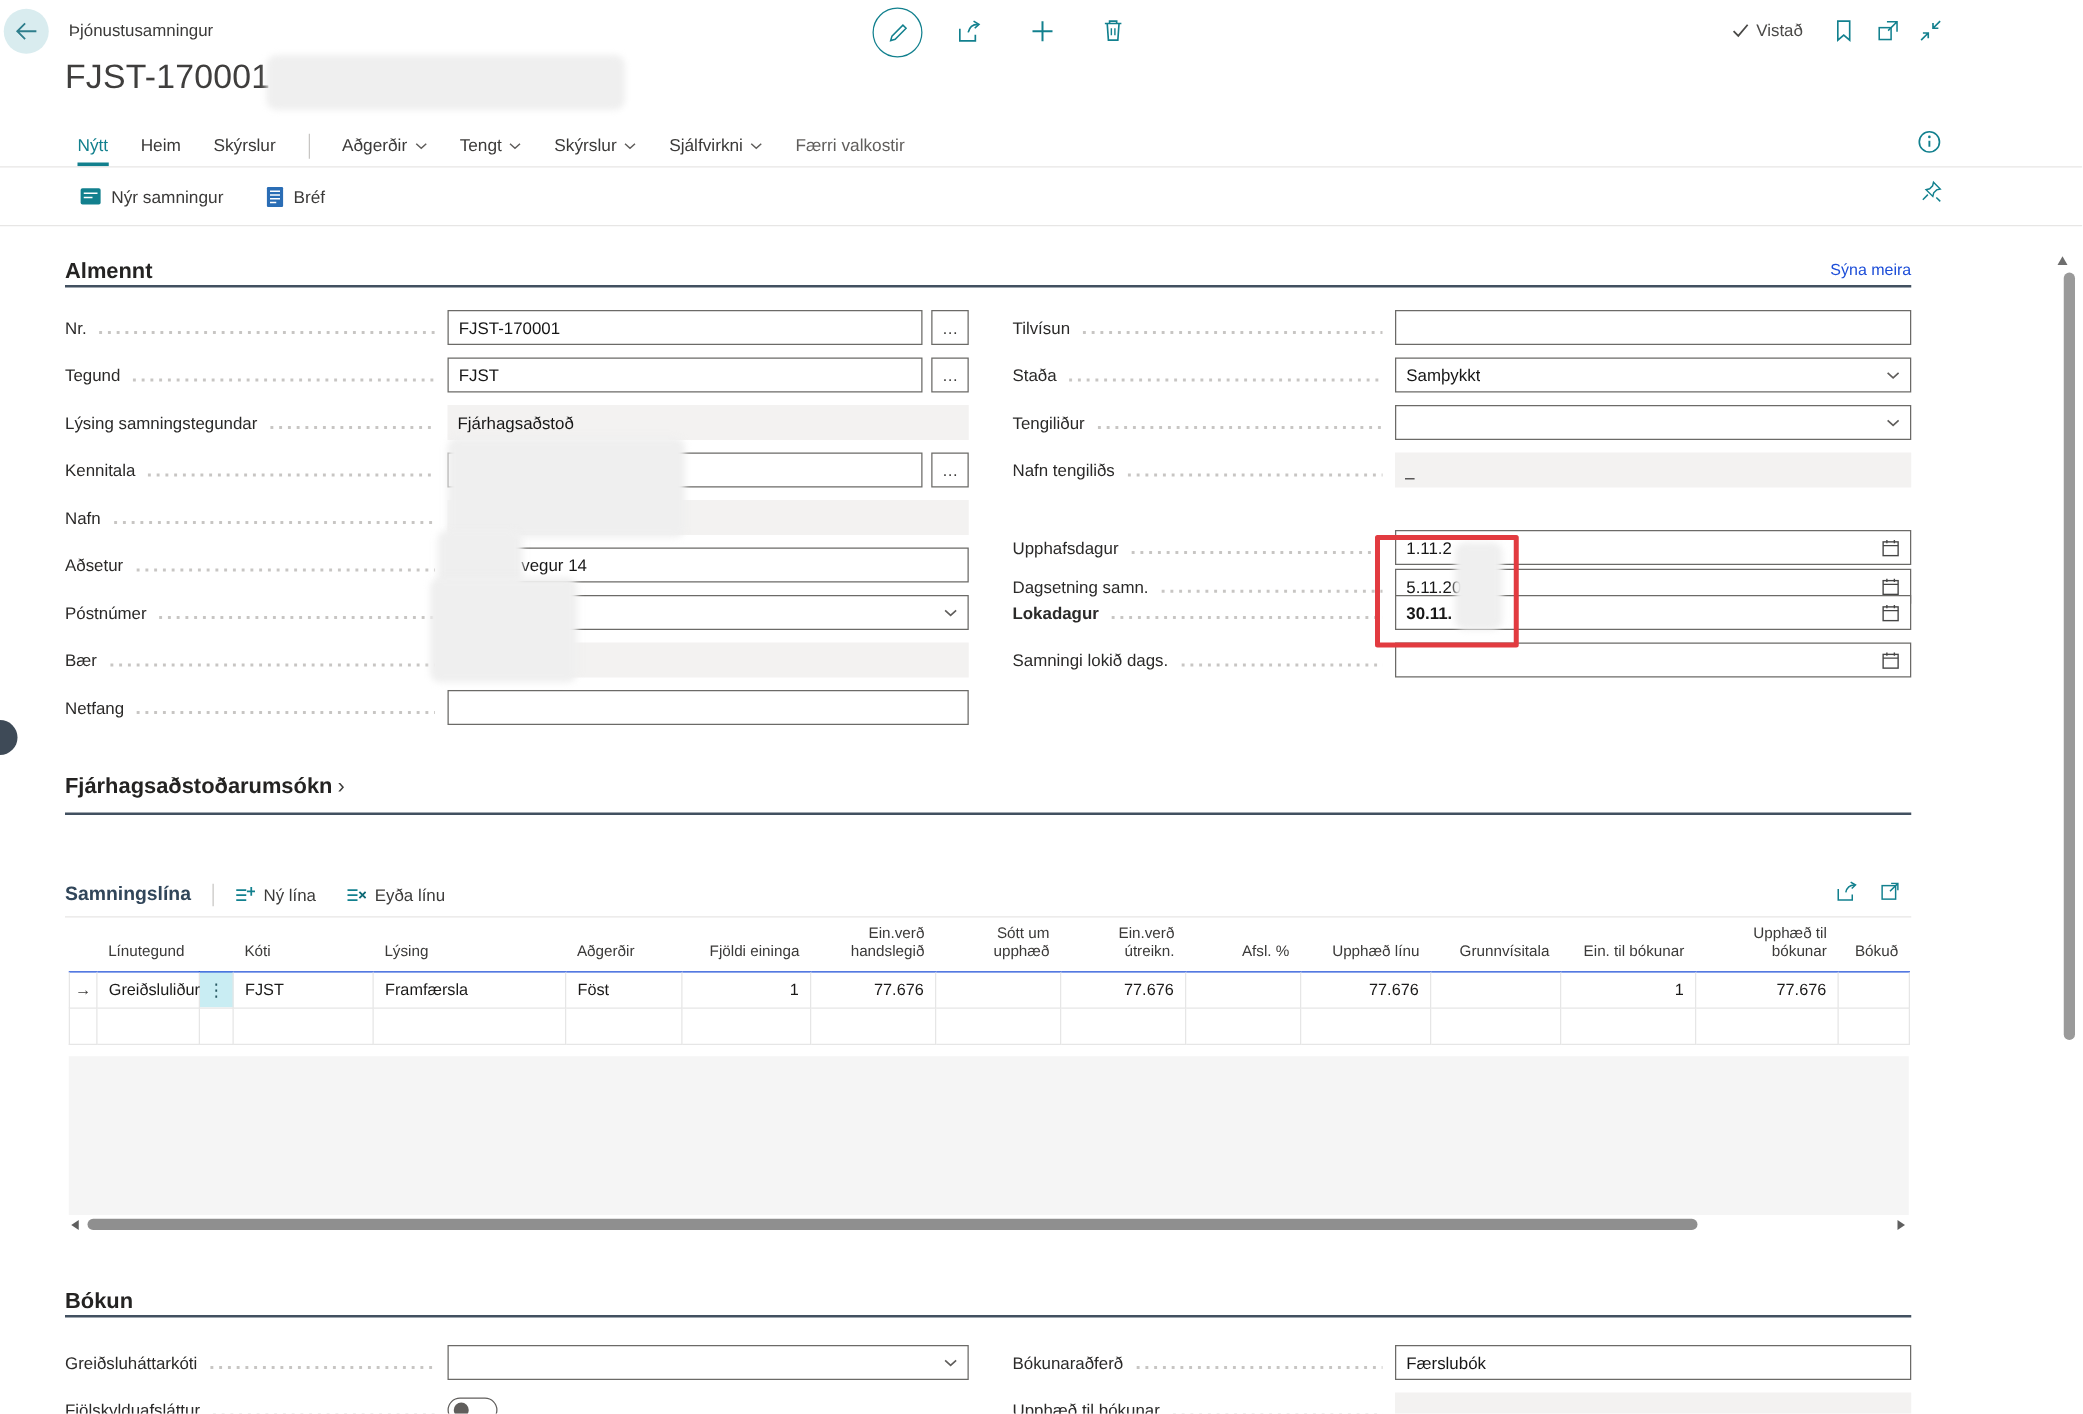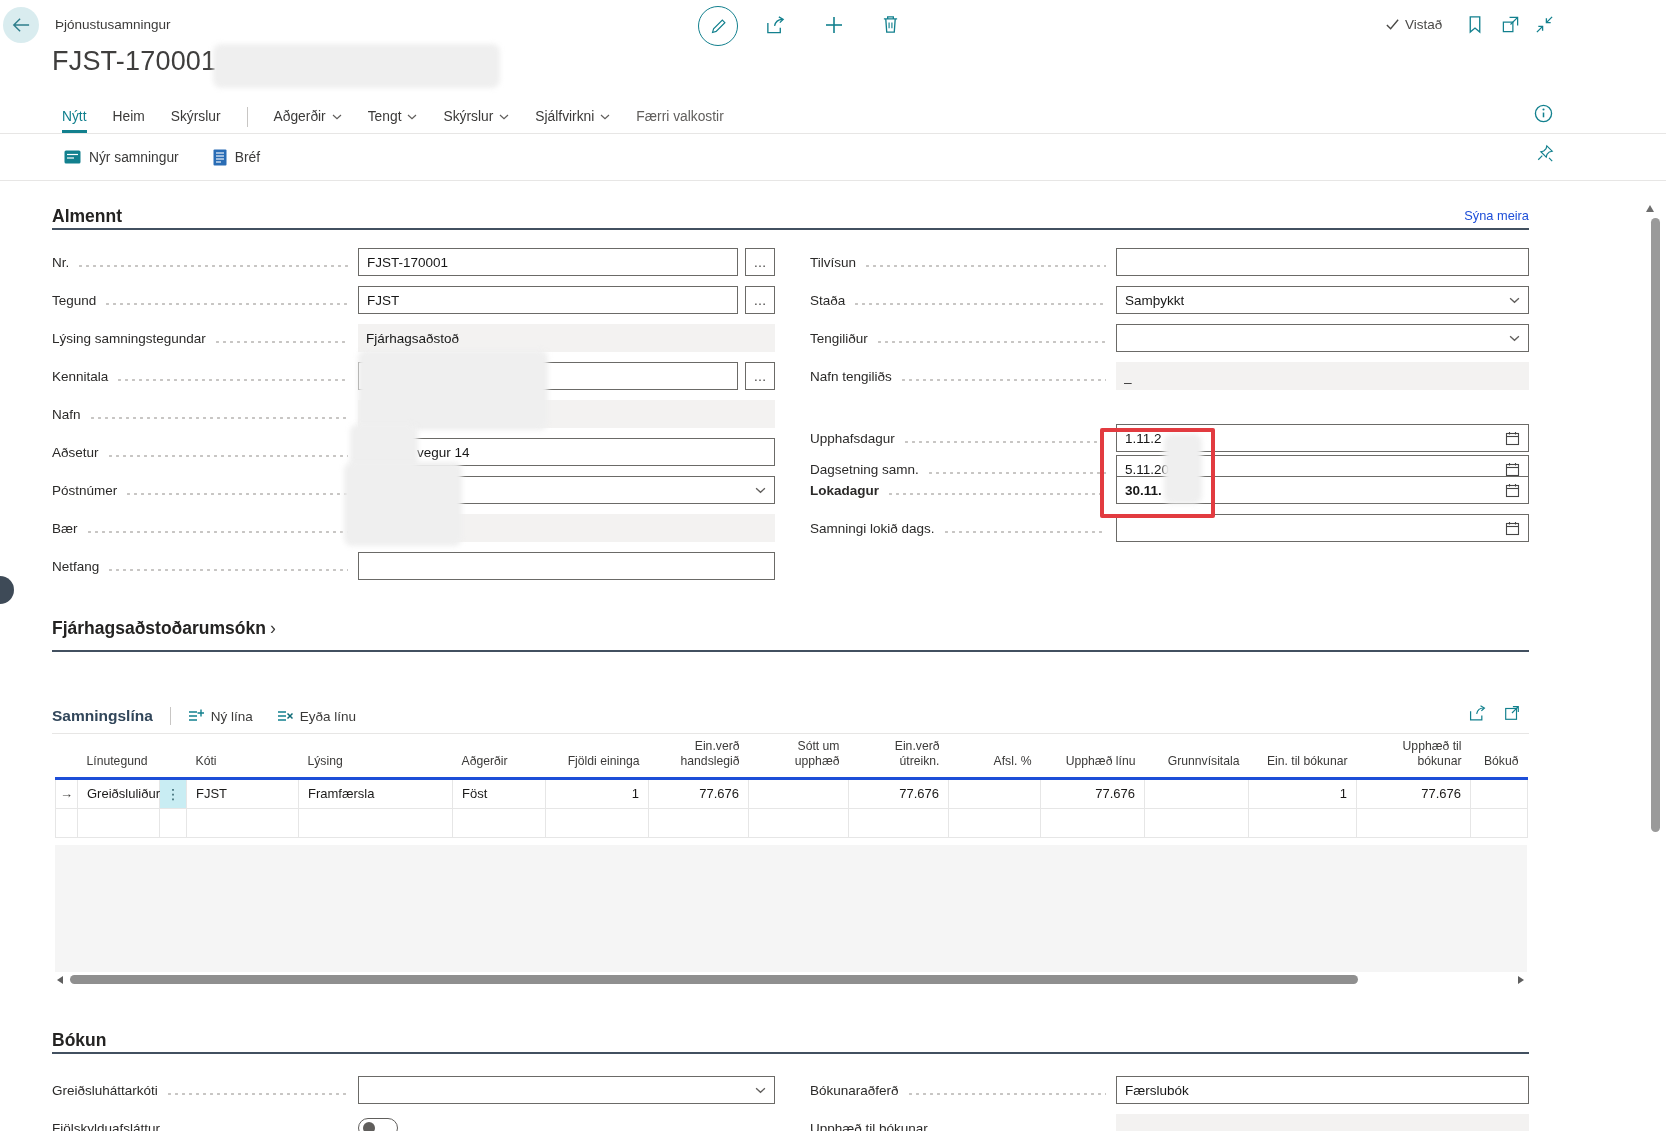--- a/index.html
+++ b/index.html
@@ -53,21 +53,21 @@
   .tail{margin-left:auto;display:flex;align-items:center;cursor:pointer;}
 
   
   .parthead{left:52px;top:700px;height:32px;display:flex;align-items:center;}
   .part-title{font-size:15.5px;font-weight:700;color:#31465a;white-space:nowrap;}
   .pdiv{width:1px;height:18px;background:#c8c6c4;margin:0 17px;}
   .pbtn{display:flex;align-items:center;gap:7px;font-size:13.5px;color:#3b3a39;margin-right:24px;cursor:pointer;}
 
   .grid{position:absolute;left:55px;top:735px;border-collapse:collapse;table-layout:fixed;width:1472px;}
   .grid th{font-size:12.2px;font-weight:400;color:#3b3a39;vertical-align:bottom;
-           padding:4px 9px 7px 9px;border-bottom:3px solid #1d4ed8;line-height:1.25;}
+           padding:4px 9px 7px 9px;border-bottom:1px solid #1d4ed8;line-height:1.25;}
   .grid th.l{text-align:left;}
   .grid th.r,.grid td.r{text-align:right;}
   .grid td{height:28px;border:1px solid #e6e6e6;padding:0 9px;font-size:13px;color:#1b1a19;background:#fff;}
   .grid td.sel,.grid th.sel{padding:0;text-align:center;}
   td.opts{padding:0;text-align:center;background:#c9edf3;color:#275862;font-size:14px;cursor:pointer;}
   .rowarrow{color:#3f3e3d;font-size:13px;}
   .blue{color:#2a6db5;}
   .grid-gray{left:55px;top:845px;width:1472px;height:127px;background:#f5f5f5;}
 
   

